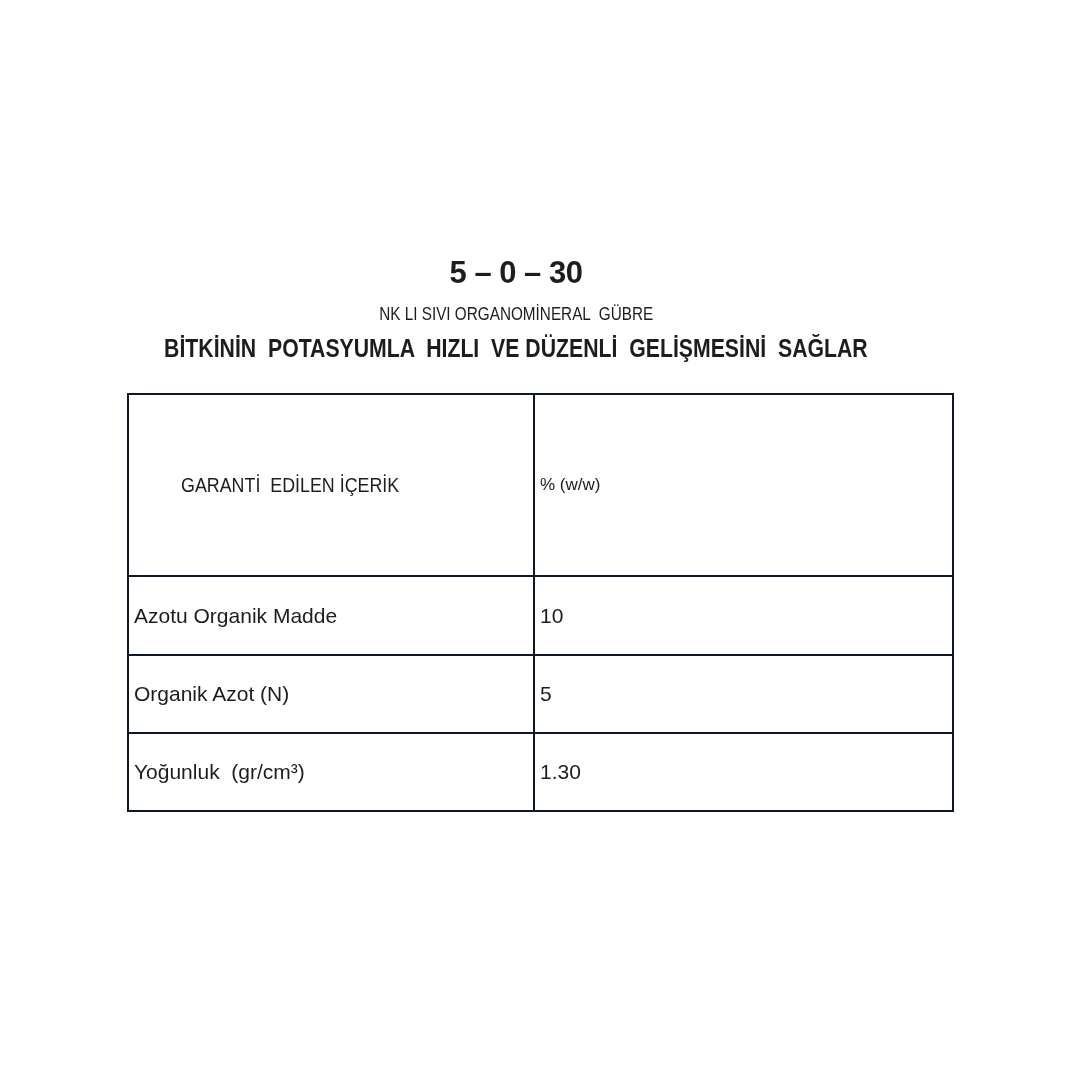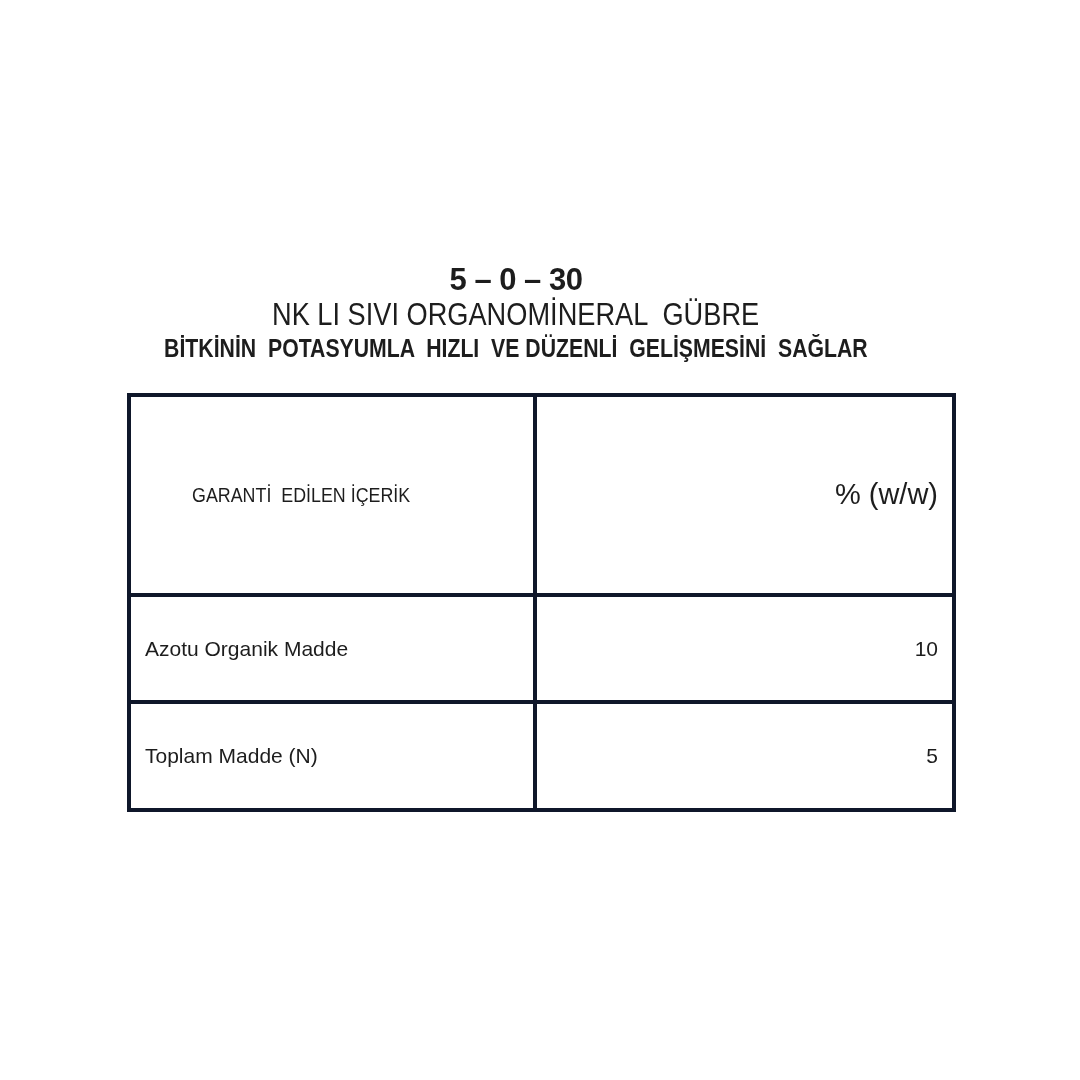--- a/index.html
+++ b/index.html
@@ -31,28 +31,27 @@
   .title {
     position: absolute;
     left: 0;
     top: 257px;
     width: 100%;
     font-size: 31px;
     line-height: 31px;
     font-weight: bold;
     letter-spacing: -0.5px;
     white-space: pre;
-    margin-top: 7px;
   }
   .subtitle {
     position: absolute;
     left: 0;
     top: 302px;
     width: 100%;
-    font-size: 32px;
+    font-size: 18px;
     line-height: 24px;
   }
   .tagline {
     position: absolute;
     left: 0;
     top: 336px;
     width: 100%;
     font-size: 25px;
     line-height: 25px;
     font-weight: bold;
@@ -73,39 +72,39 @@
   table.analysis {
     position: absolute;
     left: 127px;
     top: 393px;
     width: 825px;
     height: 419px;
     border-collapse: collapse;
     table-layout: fixed;
   }
   table.analysis td, table.analysis th {
-    border: 4px solid #0f172a;
+    border: 2px solid #0f172a;
     vertical-align: middle;
-    padding: 14px;
+    padding: 5px;
     font-weight: normal;
     background: #ffffff;
   }
   td.label-cell, th.label-cell {
     text-align: left;
     padding-left: 10px;
     font-size: 21px;
     white-space: pre;
   }
   td.value-cell {
-    text-align: right;
+    text-align: left;
     font-size: 21px;
   }
   th.percent-cell {
-    text-align: right;
-    font-size: 29px;
+    text-align: left;
+    font-size: 17px;
   }
   th.label-cell {
     font-size: 21px;
   }
 </style>
 </head>
 <body>
 
 <div class="page">
 
@@ -129,19 +128,23 @@
       <th class="label-cell">
         <span class="narrow-left">GARANTİ  EDİLEN İÇERİK</span>
       </th>
       <th class="percent-cell">% (w/w)</th>
     </tr>
     <tr>
       <td class="label-cell">Azotu Organik Madde</td>
       <td class="value-cell">10</td>
     </tr>
     <tr>
-      <td class="label-cell">Toplam Madde (N)</td>
+      <td class="label-cell">Organik Azot (N)</td>
       <td class="value-cell">5</td>
+    </tr>
+    <tr>
+      <td class="label-cell">Yoğunluk  (gr/cm³)</td>
+      <td class="value-cell">1.30</td>
     </tr>
   </tbody>
     </table>
 
 </div>
 
 </body></html>

